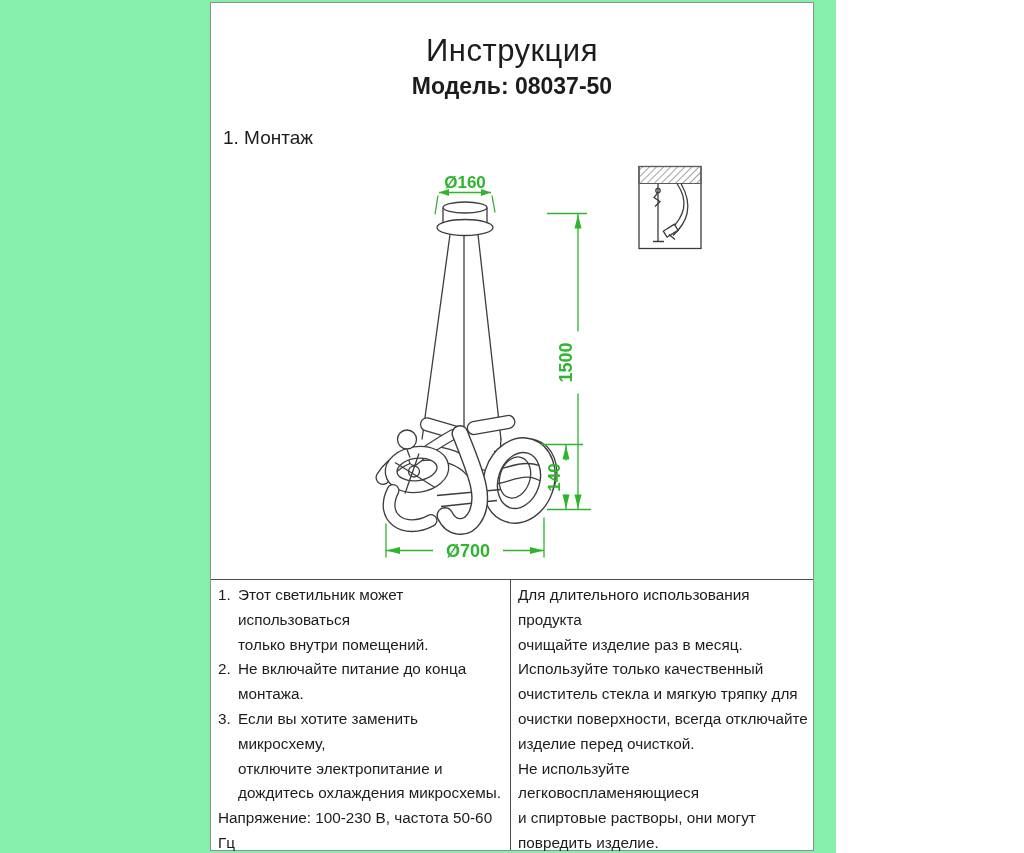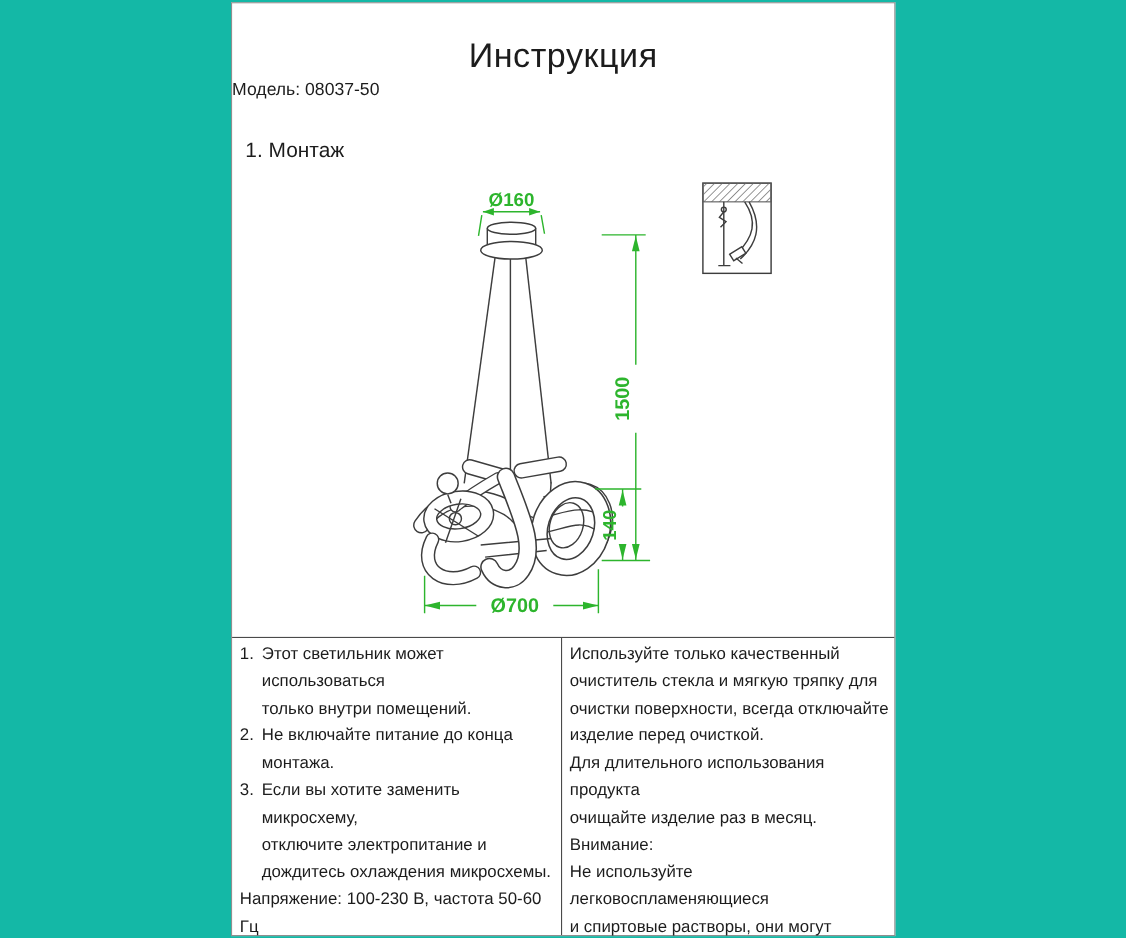--- a/index.html
+++ b/index.html
@@ -1,23 +1,23 @@
 <!DOCTYPE html>
 <html style="--dim: #2db52d; --ink: #3d3d3d;"><head>
 <meta charset="utf-8">
 <style>
   html,body{margin:0;padding:0;background:#fff;}
-  .stage{position:relative;width:1024px;height:853px;background:#14b8a6;overflow:hidden;
+  .stage{position:relative;width:836px;height:853px;background:#86efac;overflow:hidden;
          font-family:"Liberation Sans","DejaVu Sans",sans-serif;color:#1c1c1c;}
   .sheet{position:absolute;left:210px;top:2px;width:604px;height:849px;box-sizing:border-box;
          border:1px solid #8f8f8f;background:#fff;}
   .doc-title{position:absolute;top:30px;left:0;width:100%;text-align:center;
              font-size:31px;letter-spacing:.5px;white-space:nowrap;}
-  .doc-model{position:absolute;top:70px;left:0;width:100%;
-             font-size:16px;white-space:nowrap;}
+  .doc-model{position:absolute;top:70px;left:0;width:100%;text-align:center;
+             font-size:23px;white-space:nowrap;font-weight:bold;}
   .section-label{position:absolute;left:12px;top:124px;font-size:19px;}
   svg.diagram{position:absolute;left:0;top:0;width:604px;height:849px;}
 
   
   .ink{stroke:var(--ink,#3d3d3d);fill:none;stroke-width:1.3;}
   .inkf{stroke:var(--ink,#3d3d3d);fill:#fff;stroke-width:1.3;}
   .ribd{stroke:var(--ink,#3d3d3d);fill:none;stroke-linecap:round;}
   .ribw{stroke:#fff;fill:none;stroke-linecap:round;}
   .dim{stroke:var(--dim,#2db52d);fill:none;stroke-width:1.3;}
   .dimf{fill:var(--dim,#2db52d);stroke:none;}
@@ -150,27 +150,26 @@
         <div class="li">
           <span class="num">3.</span>
           <span class="pre">Если вы хотите заменить микросхему,
 отключите электропитание и
 дождитесь охлаждения микросхемы.</span>
         </div>
         <div>Напряжение: 100-230 В, частота 50-60 Гц</div>
 
       </div>
       <div class="cell right">
+        <div class="pre">Для длительного использования продукта
+очищайте изделие раз в месяц.</div>
         <div class="pre">Используйте только качественный
 очиститель стекла и мягкую тряпку для
 очистки поверхности, всегда отключайте
 изделие перед очисткой.</div>
-        <div class="pre">Для длительного использования продукта
-очищайте изделие раз в месяц.</div>
-        <div>Внимание:</div>
         <div class="pre">Не используйте легковоспламеняющиеся
 и спиртовые растворы, они могут
 повредить изделие.</div>
       </div>
     </div>
 
   </div>
 </div>
 
 </body></html>

